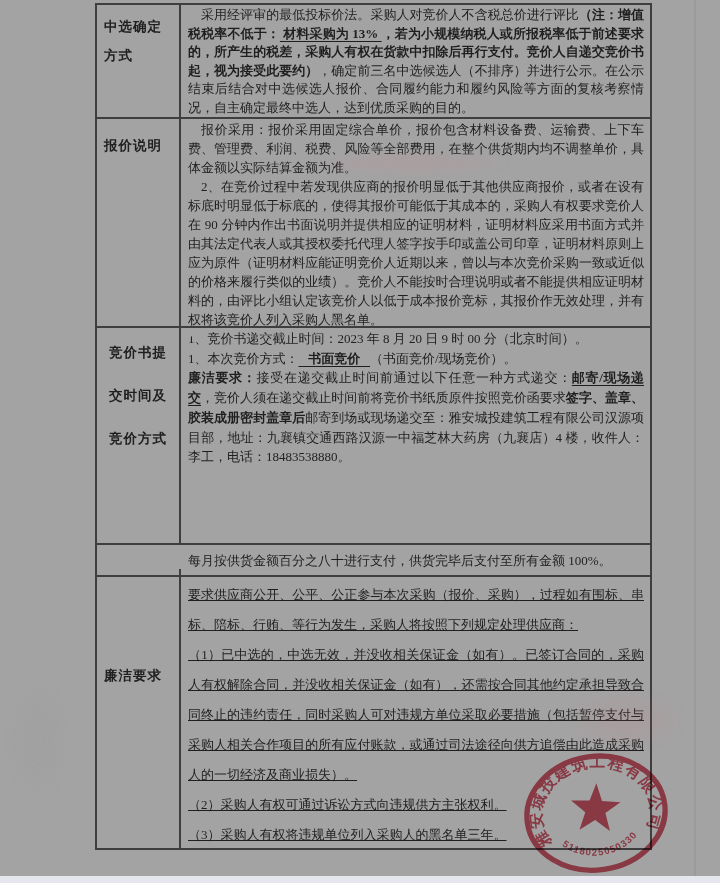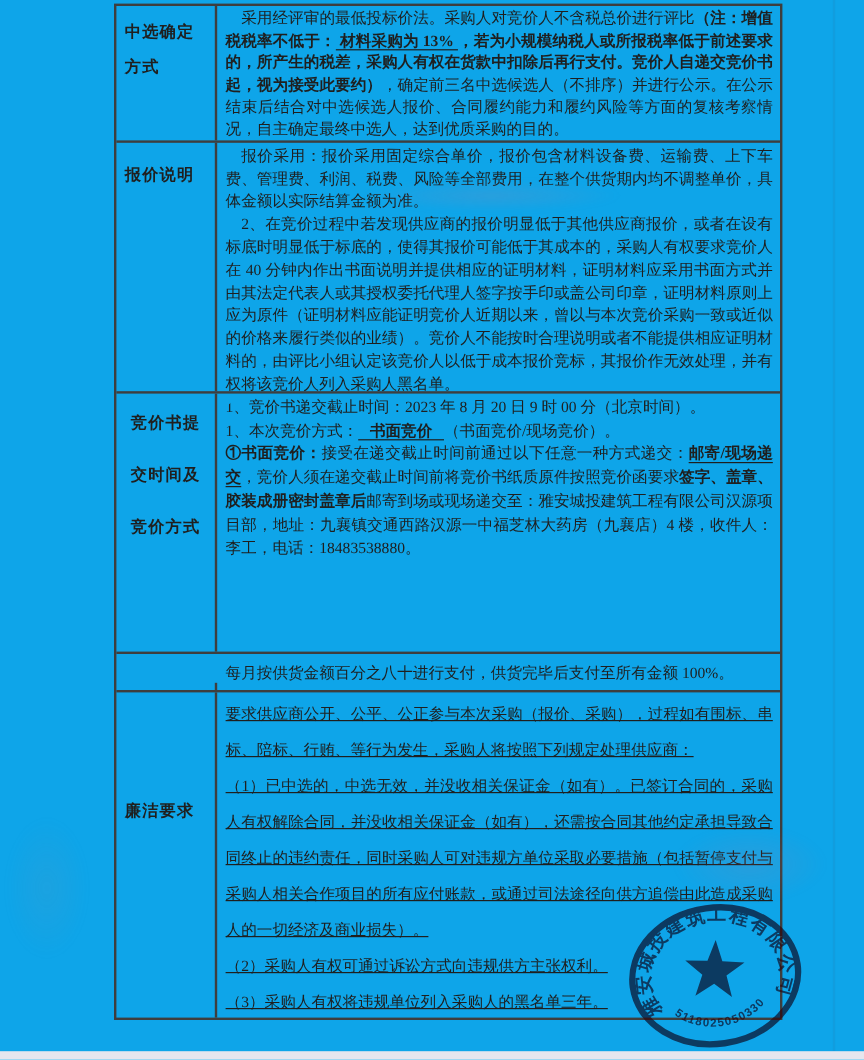--- a/index.html
+++ b/index.html
@@ -3,21 +3,21 @@
 <meta charset="utf-8">
 <style>
   * { margin:0; padding:0; box-sizing:border-box; }
   html,body { width:720px; height:883px; }
   body{
     font-family:"Liberation Serif","DejaVu Serif",serif;
     background:#f4f4f6;
   }
   .page{
     position:relative; width:720px; height:883px;
-    background:#0ea5e9; overflow:hidden;
+    background:#a3a3a3; overflow:hidden;
     color:var(--ink,#1f1f1f);
   }
   
   .table{
     position:absolute; left:95px; top:3px; width:557px;
     border:2px solid var(--line,#3e3e3e);
   }
   .row{ display:flex; }
   .row + .row{ border-top:2px solid var(--line,#3e3e3e); }
   .cell{ overflow:hidden; }
@@ -91,30 +91,30 @@
       <div class="cell hcell">中选确定方式</div>
       <div class="cell ccell">
           <div class="para indent"><span class="seg-normal">采用经评审的最低投标价法。采购人对竞价人不含税总价进行评比</span><span class="seg-bold">（注：增值税税率不低于：</span><span class="seg-bold-underline">&nbsp;材料采购为 13%&nbsp;</span><span class="seg-bold">，若为小规模纳税人或所报税率低于前述要求的，所产生的税差，采购人有权在货款中扣除后再行支付。竞价人自递交竞价书起，视为接受此要约）</span><span class="seg-normal">，确定前三名中选候选人（不排序）并进行公示。在公示结束后结合对中选候选人报价、合同履约能力和履约风险等方面的复核考察情况，自主确定最终中选人，达到优质采购的目的。</span></div>
         </div>
     </div>
 
     <div class="row r2">
       <div class="cell hcell">报价说明</div>
       <div class="cell ccell">
           <div class="para indent"><span class="seg-normal">报价采用：报价采用固定综合单价，报价包含材料设备费、运输费、上下车费、管理费、利润、税费、风险等全部费用，在整个供货期内均不调整单价，具体金额以实际结算金额为准。</span></div>
-          <div class="para indent"><span class="seg-normal">2、在竞价过程中若发现供应商的报价明显低于其他供应商报价，或者在设有标底时明显低于标底的，使得其报价可能低于其成本的，采购人有权要求竞价人在 40 分钟内作出书面说明并提供相应的证明材料，证明材料应采用书面方式并由其法定代表人或其授权委托代理人签字按手印或盖公司印章，证明材料原则上应为原件（证明材料应能证明竞价人近期以来，曾以与本次竞价采购一致或近似的价格来履行类似的业绩）。竞价人不能按时合理说明或者不能提供相应证明材料的，由评比小组认定该竞价人以低于成本报价竞标，其报价作无效处理，并有权将该竞价人列入采购人黑名单。</span></div>
+          <div class="para indent"><span class="seg-normal">2、在竞价过程中若发现供应商的报价明显低于其他供应商报价，或者在设有标底时明显低于标底的，使得其报价可能低于其成本的，采购人有权要求竞价人在 90 分钟内作出书面说明并提供相应的证明材料，证明材料应采用书面方式并由其法定代表人或其授权委托代理人签字按手印或盖公司印章，证明材料原则上应为原件（证明材料应能证明竞价人近期以来，曾以与本次竞价采购一致或近似的价格来履行类似的业绩）。竞价人不能按时合理说明或者不能提供相应证明材料的，由评比小组认定该竞价人以低于成本报价竞标，其报价作无效处理，并有权将该竞价人列入采购人黑名单。</span></div>
         </div>
     </div>
 
     <div class="row r3">
       <div class="cell hcell">竞价书提交时间及竞价方式</div>
       <div class="cell ccell">
           <div class="para"><span class="seg-normal">1、竞价书递交截止时间：2023 年 8 月 20 日 9 时 00 分（北京时间）。</span></div>
           <div class="para"><span class="seg-normal">1、本次竞价方式：</span><span class="seg-bold-underline">&nbsp;&nbsp;&nbsp;书面竞价&nbsp;&nbsp;&nbsp;</span><span class="seg-normal">（书面竞价/现场竞价）。</span></div>
-          <div class="para"><span class="seg-bold">①书面竞价：</span><span class="seg-normal">接受在递交截止时间前通过以下任意一种方式递交：</span><span class="seg-bold-underline">邮寄/现场递交</span><span class="seg-normal">，竞价人须在递交截止时间前将竞价书纸质原件按照竞价函要求</span><span class="seg-bold">签字、盖章、胶装成册密封盖章后</span><span class="seg-normal">邮寄到场或现场递交至：雅安城投建筑工程有限公司汉源项目部，地址：九襄镇交通西路汉源一中福芝林大药房（九襄店）4 楼，收件人：李工，电话：18483538880。</span></div>
+          <div class="para"><span class="seg-bold">廉洁要求：</span><span class="seg-normal">接受在递交截止时间前通过以下任意一种方式递交：</span><span class="seg-bold-underline">邮寄/现场递交</span><span class="seg-normal">，竞价人须在递交截止时间前将竞价书纸质原件按照竞价函要求</span><span class="seg-bold">签字、盖章、胶装成册密封盖章后</span><span class="seg-normal">邮寄到场或现场递交至：雅安城投建筑工程有限公司汉源项目部，地址：九襄镇交通西路汉源一中福芝林大药房（九襄店）4 楼，收件人：李工，电话：18483538880。</span></div>
         </div>
     </div>
 
     <div class="row r4">
       <div class="cell hcell">付款方式</div>
       <div class="cell ccell">
           <div class="para"><span class="seg-normal">每月按供货金额百分之八十进行支付，供货完毕后支付至所有金额 100%。</span></div>
         </div>
     </div>
 

